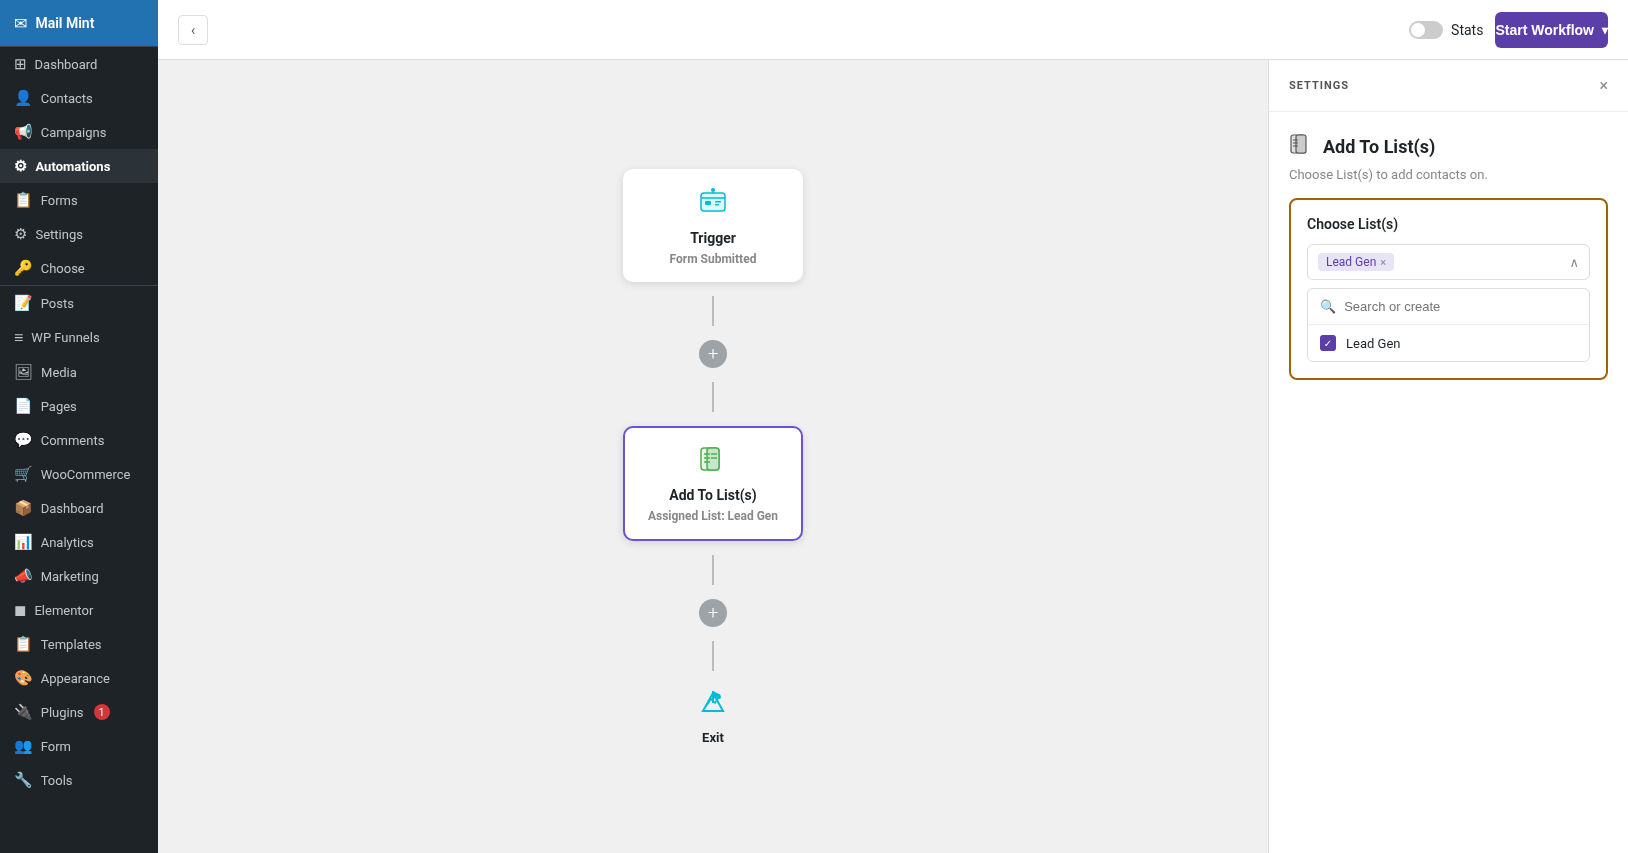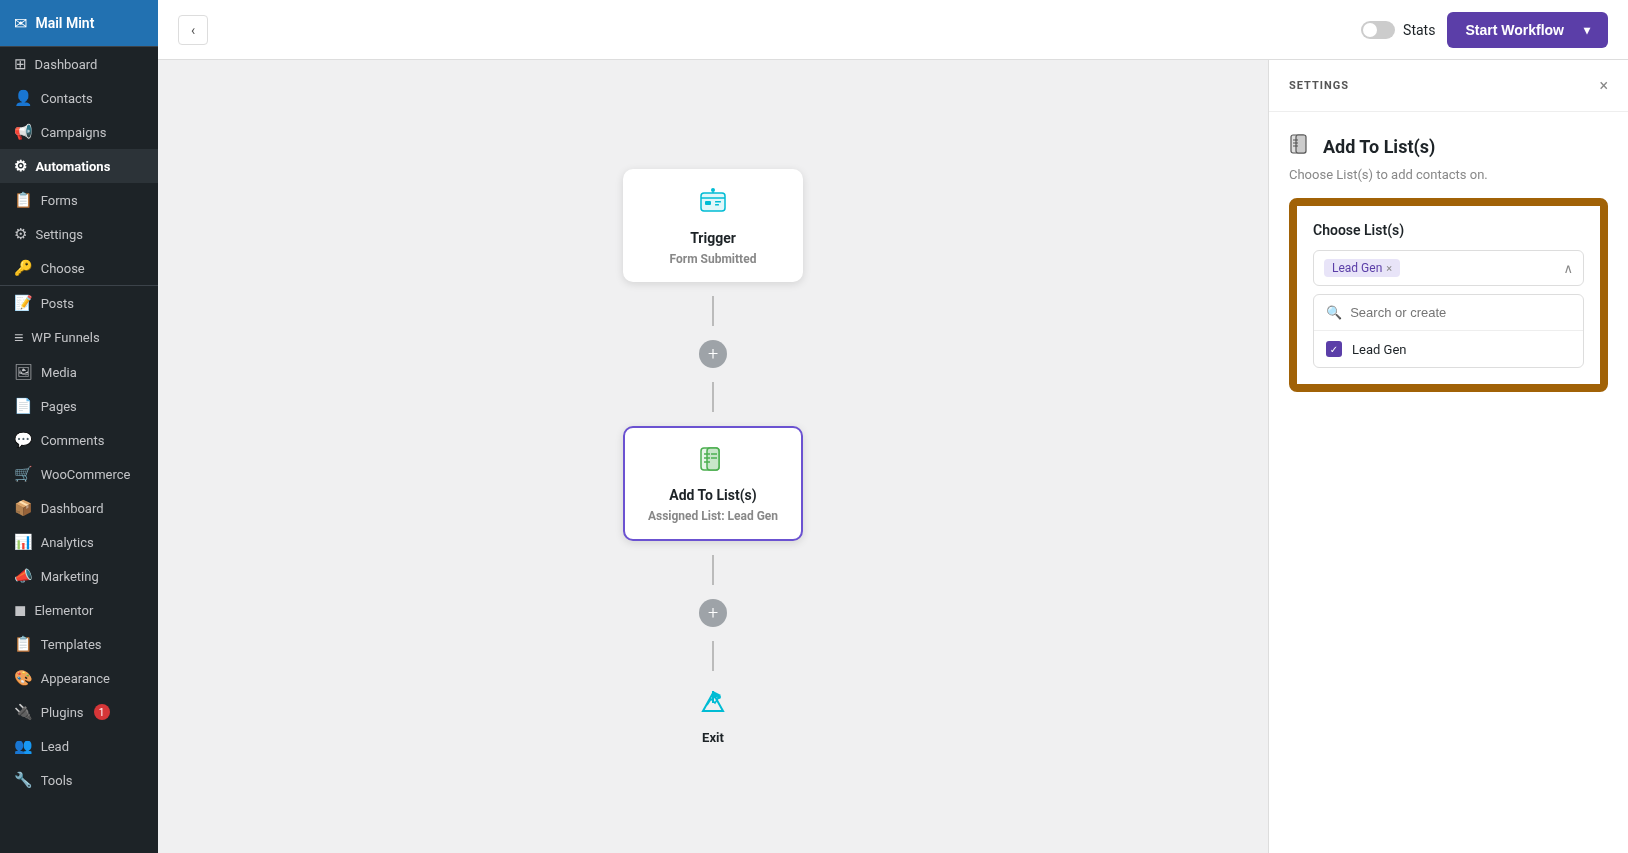--- a/index.html
+++ b/index.html
@@ -126,27 +126,27 @@
       height: 14px;
       background: #fff;
       border-radius: 50%;
     }
 
     .start-workflow-btn {
       background: #5b3ea8;
       color: #fff;
       border: none;
       border-radius: 6px;
-      padding: 10px 18px;
+      padding: 10px 0;
       font-size: 14px;
       font-weight: 600;
       cursor: pointer;
       display: flex;
       align-items: center;
-      gap: 20px;
+      gap: 8px;
     }
     .start-workflow-btn .chevron { font-size: 12px; }
 
     
     .canvas-wrapper {
       flex: 1;
       display: flex;
       overflow: hidden;
     }
 
@@ -255,21 +255,21 @@
       display: flex;
       align-items: center;
       gap: 10px;
       margin-bottom: 6px;
     }
     .add-to-list-icon { font-size: 22px; color: #555; }
     .add-to-list-title { font-size: 18px; font-weight: 700; color: #1d2327; }
     .add-to-list-desc { font-size: 13px; color: #888; margin-bottom: 16px; }
 
     .choose-list-box {
-      border: 8px solid #a16207;
+      border: 2px solid #a16207;
       border-radius: 8px;
       padding: 16px;
     }
     .choose-list-label { font-size: 14px; font-weight: 600; color: #1d2327; margin-bottom: 12px; }
 
     .tag-dropdown-trigger {
       border: 1px solid #ddd;
       border-radius: 6px;
       padding: 8px 10px;
       display: flex;
@@ -439,21 +439,21 @@
       <span class="icon">🎨</span>
       <span>Appearance</span>
     </div>
     <div class="sidebar-item" style="position:relative;">
       <span class="icon">🔌</span>
       <span>Plugins</span>
       <span class="badge">1</span>
     </div>
     <div class="sidebar-item">
       <span class="icon">👥</span>
-      <span>Lead</span>
+      <span>Form</span>
     </div>
     <div class="sidebar-item">
       <span class="icon">🔧</span>
       <span>Tools</span>
     </div>
   </div>
 </nav>
 
 <div class="main">
 

